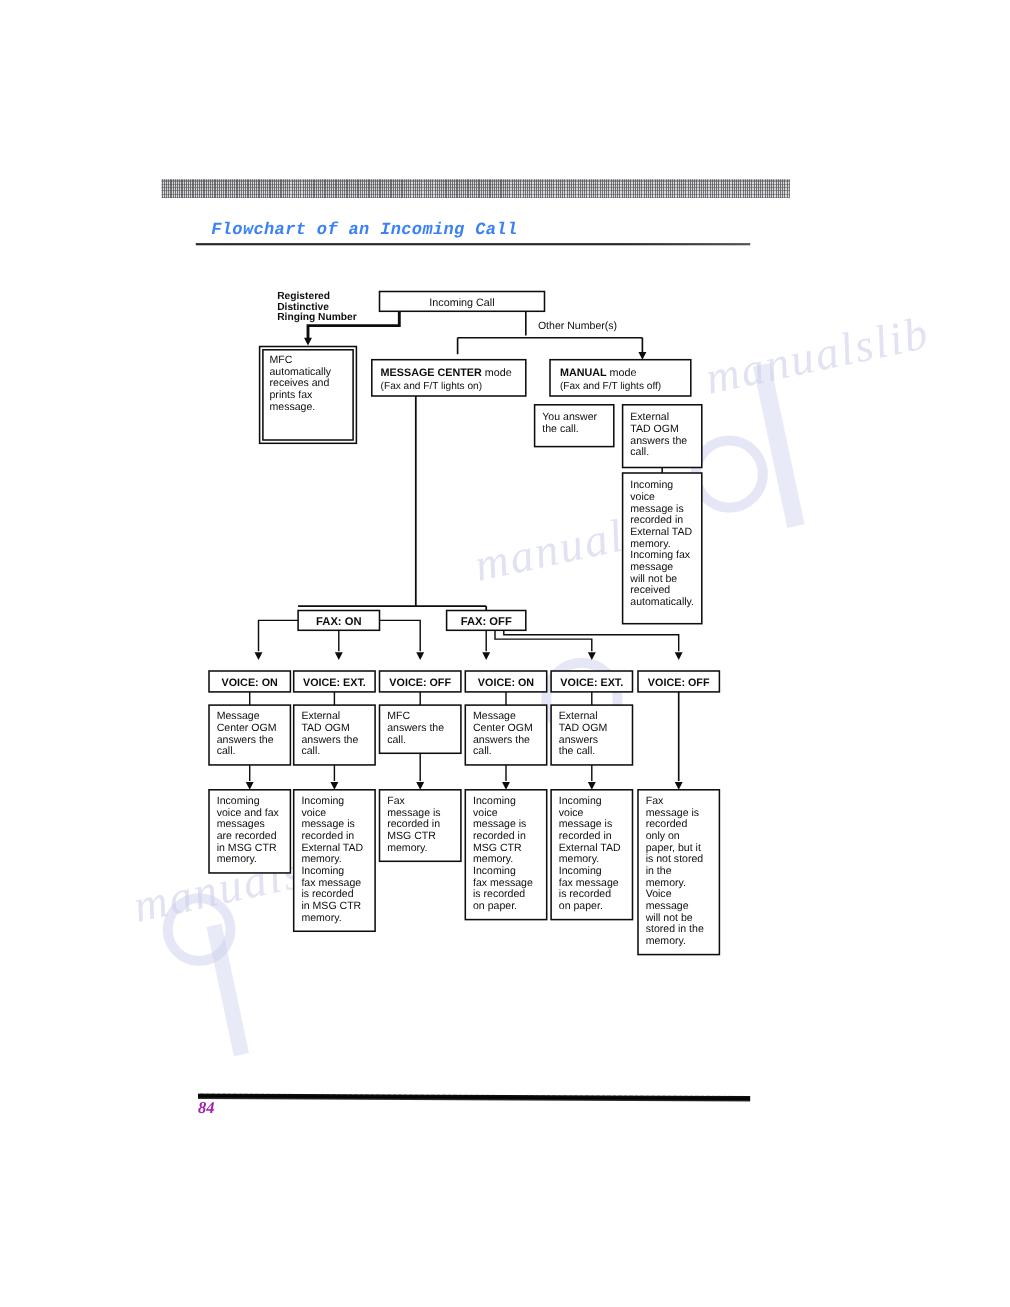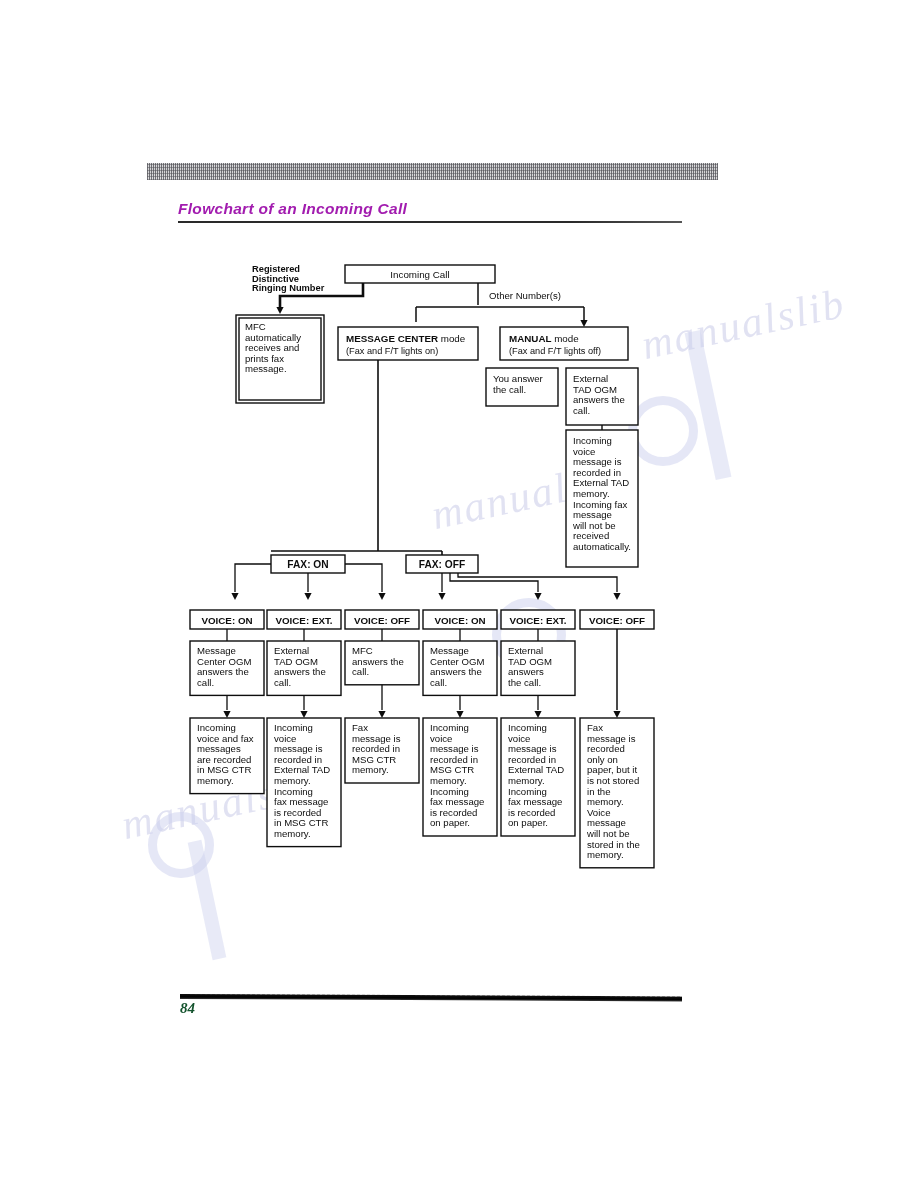--- a/index.html
+++ b/index.html
@@ -48,24 +48,24 @@
         rgba(255,255,255,.35) 1px, rgba(255,255,255,.35) 2px),
       repeating-linear-gradient(0deg,
         rgba(70,70,75,.7) 0px, rgba(70,70,75,.7) 1px,
         rgba(255,255,255,.5) 1px, rgba(255,255,255,.5) 3px),
       linear-gradient(180deg,#8d8d92 0%,#6f6f75 45%,#a0a0a6 100%);
     opacity:.95;
   }
 
   
   .sec-title{
-    position:absolute;left:178px;top:200px;
-    font-family:Liberation Sans, sans-serif;
+    position:absolute;left:192px;top:200px;
+    font-family:Liberation Mono, monospace;
     font-weight:bold;font-style:italic;
-    font-size:15.5px;color:#a21caf;
+    font-size:15.5px;color:#3b82f6;
     letter-spacing:.3px;white-space:nowrap;
   }
   .title-rule{
     position:absolute;left:178px;top:221px;width:504px;height:2px;
     background:linear-gradient(90deg,#2a2a2a 0%,#2a2a2a 78%,#555 100%);
   }
 
   
   .foot-rule{
     position:absolute;left:180px;top:994px;width:502px;height:5px;
@@ -73,21 +73,21 @@
     transform:rotate(.28deg);transform-origin:left center;
   }
   .foot-rule:after{
     content:"";position:absolute;left:0;top:-1px;width:100%;height:1px;
     background:repeating-linear-gradient(90deg,
       rgba(255,255,255,.6) 0 2px, rgba(0,0,0,0) 2px 5px);
   }
   .page-num{
     position:absolute;left:180px;top:1000px;
     font-family:"Liberation Serif",serif;
-    font-weight:bold;font-style:italic;font-size:15px;color:#14532d;
+    font-weight:bold;font-style:italic;font-size:15px;color:#a21caf;
   }
 
   
   .chart{position:absolute;left:0;top:0;width:918px;height:1188px;}
   .chart text{font-family:"Liberation Sans",sans-serif;fill:#0d0d0d;}
   .bx{fill:#ffffff;stroke:#0d0d0d;}
   .ln{stroke:#0d0d0d;fill:none;}
 </style>
 </head>
 <body>

